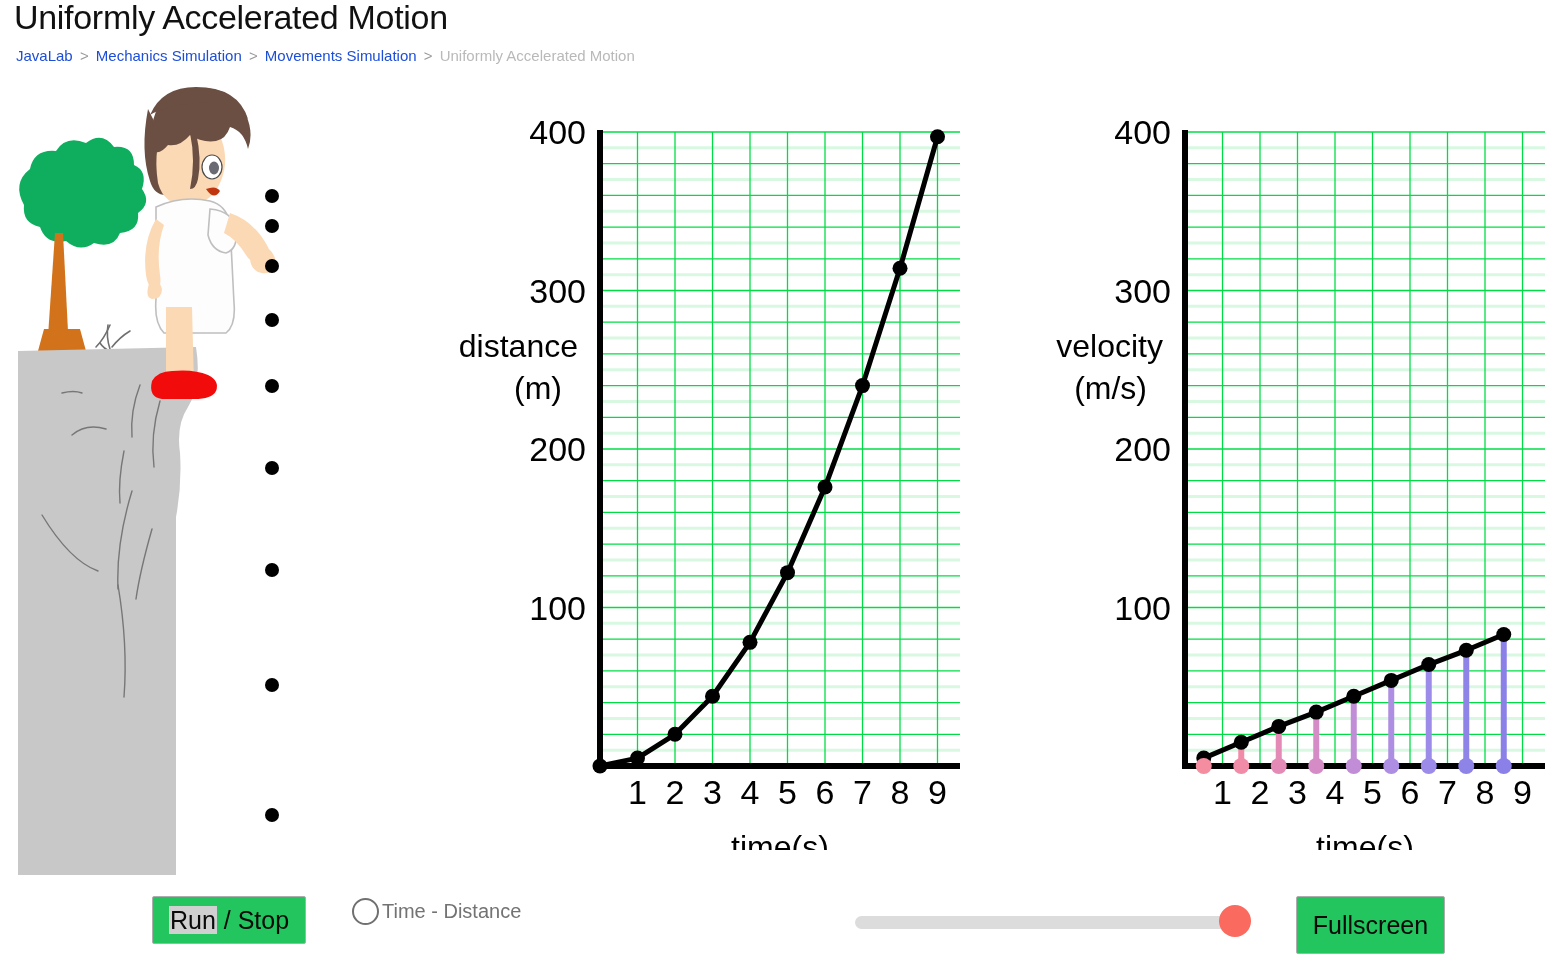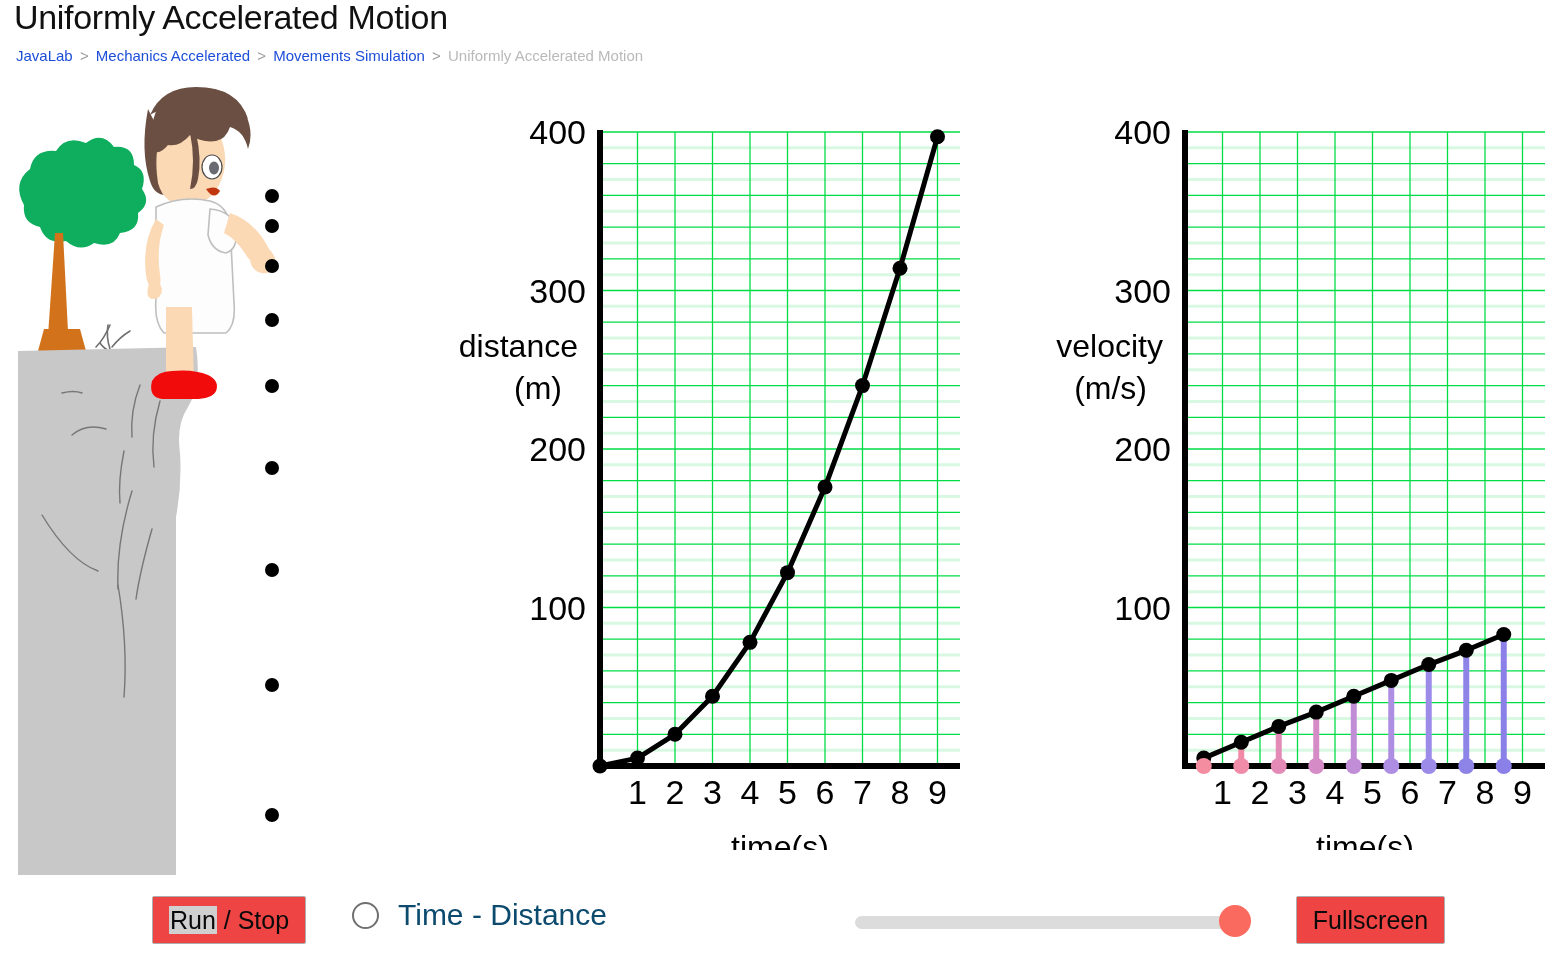--- a/index.html
+++ b/index.html
@@ -33,33 +33,33 @@
   
   .graph { position: absolute; top: 110px; }
   .graph svg { display: block; }
 
   
   .controls {
     position: absolute; left: 0; top: 888px; width: 1567px; height: 67px;
   }
   .btn {
     position: absolute;
-    background: #ef4444;
+    background: #22c55e;
     border: 1px solid #adadad;
     border-radius: 2px;
     font-family: "Liberation Sans", sans-serif;
     font-size: 25px;
     color: #0a0a0a;
     display: flex; align-items: center; justify-content: center;
     cursor: pointer;
     white-space: nowrap;
   }
   #run-stop-button { left: 152px; top: 8px; width: 154px; height: 48px; }
   #run-stop-button .hl { background: #d0d0d0; padding: 0 1px; }
-  #fullscreen-button { left: 1296px; top: 8px; width: 149px; height: 48px; }
+  #fullscreen-button { left: 1296px; top: 8px; width: 149px; height: 58px; }
 
   .radio-group { position: absolute; left: 352px; top: 10px; display: flex; align-items: center; gap: 0px; }
   .radio-item { display: flex; align-items: center; cursor: pointer; }
   .radio-item + .radio-item { margin-left: 18px; }
   .radio-dot {
     width: 27px; height: 27px; border-radius: 50%;
     border: 2px solid #707070; background: #ffffff;
     flex: none; position: relative;
   }
   .radio-dot.checked {
@@ -67,21 +67,21 @@
     background: #ffffff;
   }
   .radio-dot.checked::after {
     content: "";
     position: absolute; left: 50%; top: 50%;
     transform: translate(-50%, -50%);
     width: 17px; height: 17px; border-radius: 50%;
     background: #0a7cf0;
   }
   .radio-label {
-    font-size: 30px; color: #0c4a6e; margin-left: 19px; white-space: nowrap;
+    font-size: 20px; color: #737373; margin-left: 3px; white-space: nowrap;
   }
 
   .slider { position: absolute; left: 855px; top: 24px; width: 395px; height: 18px; }
   .slider-track {
     position: absolute; left: 0; top: 4px; width: 372px; height: 13px;
     background: #dcdcdc; border-radius: 7px;
   }
   .slider-thumb {
     position: absolute; left: 364px; top: -7px;
     width: 32px; height: 32px; border-radius: 50%;
@@ -90,21 +90,21 @@
   }
 </style>
 </head>
 <body>
 <div id="root">
 
 <div class="page-title">Uniformly Accelerated Motion</div>
 <div class="breadcrumb">
   <span>JavaLab</span>
   <span class="sep">&gt;</span>
-  <span>Mechanics Accelerated</span>
+  <span>Mechanics Simulation</span>
   <span class="sep">&gt;</span>
   <span>Movements Simulation</span>
   <span class="sep">&gt;</span>
   <span class="current">Uniformly Accelerated Motion</span>
 </div>
 
 <div class="scene">
   <svg width="300" height="790" viewBox="0 0 300 790" xmlns="http://www.w3.org/2000/svg">
 
     <g>

